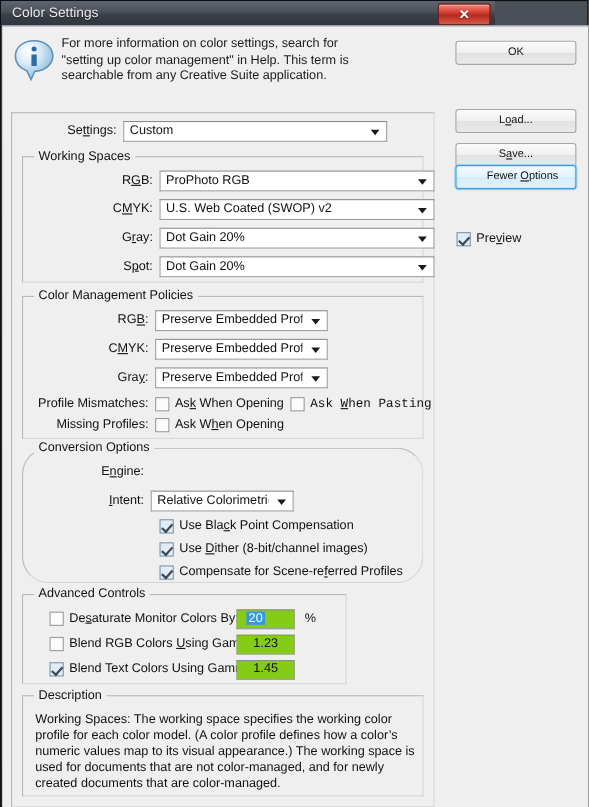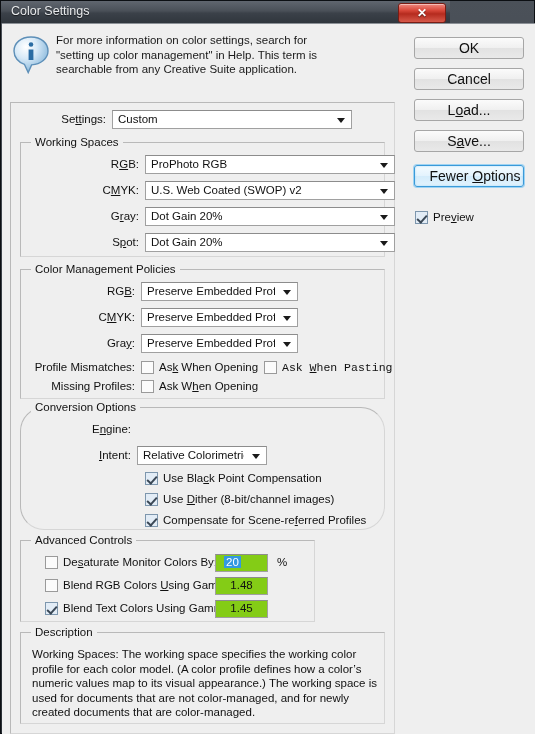--- a/index.html
+++ b/index.html
@@ -167,21 +167,21 @@
   }
 
   
   #right-panel{position:absolute;left:402px;top:0;width:131px;height:711px;}
   .btn{
     position:absolute;left:10px;width:110px;height:22px;
     box-sizing:border-box;
     border:1px solid #a6a6a6;
     border-radius:3px;
     background:linear-gradient(to bottom,#fbfbfb 0%,#f0f0f0 48%,#e2e2e2 52%,#e9e9e9 100%);
-    font-size:14px;color:#111;
+    font-size:10px;color:#111;
     text-align:center;line-height:20px;
     cursor:pointer;
   }
   .btn.default{
     border:1px solid #3a9ad9;
     box-shadow:0 0 0 1px #9fd3f2, inset 0 0 2px rgba(110,190,240,.6);
     background:linear-gradient(to bottom,#f4fbff 0%,#e4f3fd 48%,#d4ecfb 52%,#e2f3fd 100%);
   }
 </style>
 </head>
@@ -314,42 +314,41 @@
         <div class="cbx" style="left:24px;top:15px;"></div>
         <div class="cbl" style="left:42px;top:15px;">De<span class="u">s</span>aturate Monitor Colors By:</div>
         <div class="txt" style="left:194px;top:13px;width:53px;">
           <span class="tv sel">20</span>
         </div>
         <div class="cbl" style="left:256px;top:15px;">%</div>
 
         <div class="cbx" style="left:24px;top:38px;"></div>
         <div class="cbl" style="left:42px;top:38px;">Blend RGB Colors <span class="u">U</span>sing Gamma:</div>
         <div class="txt" style="left:194px;top:36px;width:53px;">
-          <span class="tv">1.48</span>
+          <span class="tv">1.23</span>
         </div>
 
         <div class="cbx on" style="left:24px;top:61px;"></div>
         <div class="cbl" style="left:42px;top:61px;">Blend Text Colors Using Gamma:</div>
         <div class="txt" style="left:194px;top:59px;width:53px;">
           <span class="tv">1.45</span>
         </div>
       </div>
 
       <div class="group" style="left:10px;top:550px;width:365px;height:92px;">
         <div class="group-title">Description</div>
         <div id="desc-body">Working Spaces:  The working space specifies the working color profile for each color model.  (A color profile defines how a color’s numeric values map to its visual appearance.)  The working space is used for documents that are not color-managed, and for newly created documents that are color-managed.</div>
       </div>
 
     </div>
 
     <div id="right-panel">
       <div class="btn" style="top:13px;">OK</div>
-      <div class="btn" style="top:44px;">Cancel</div>
       <div class="btn" style="top:75px;">L<span class="u">o</span>ad...</div>
       <div class="btn" style="top:106px;">S<span class="u">a</span>ve...</div>
-      <div class="btn default" style="top:141px;padding-left:12px;">Fewer <span class="u">O</span>ptions</div>
+      <div class="btn default" style="top:126px;padding-left:12px;">Fewer <span class="u">O</span>ptions</div>
 
       <div class="cbx on" style="left:11px;top:187px;"></div>
       <div class="cbl" style="left:29px;top:187px;">Pre<span class="u">v</span>iew</div>
     </div>
 
   </div>
 </div>
 
 </body></html>

